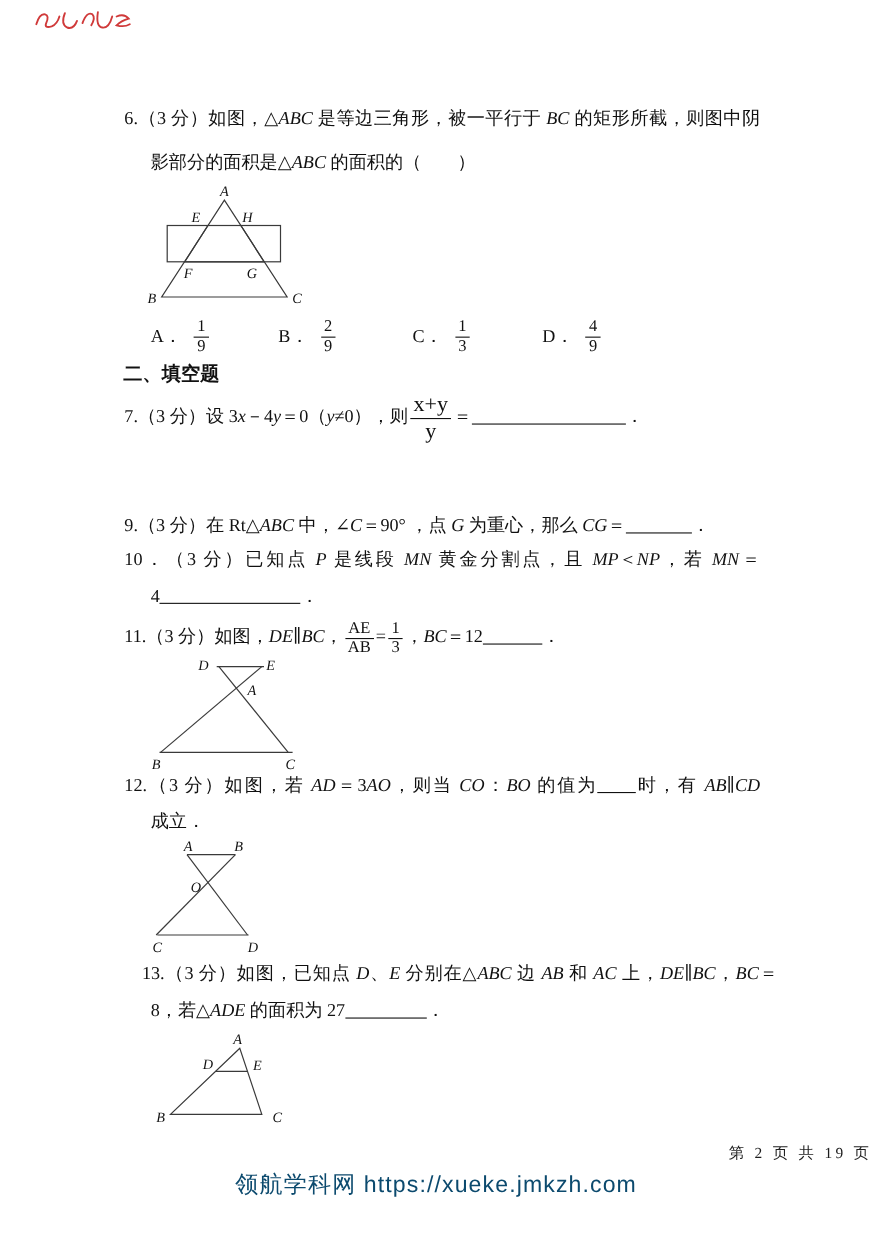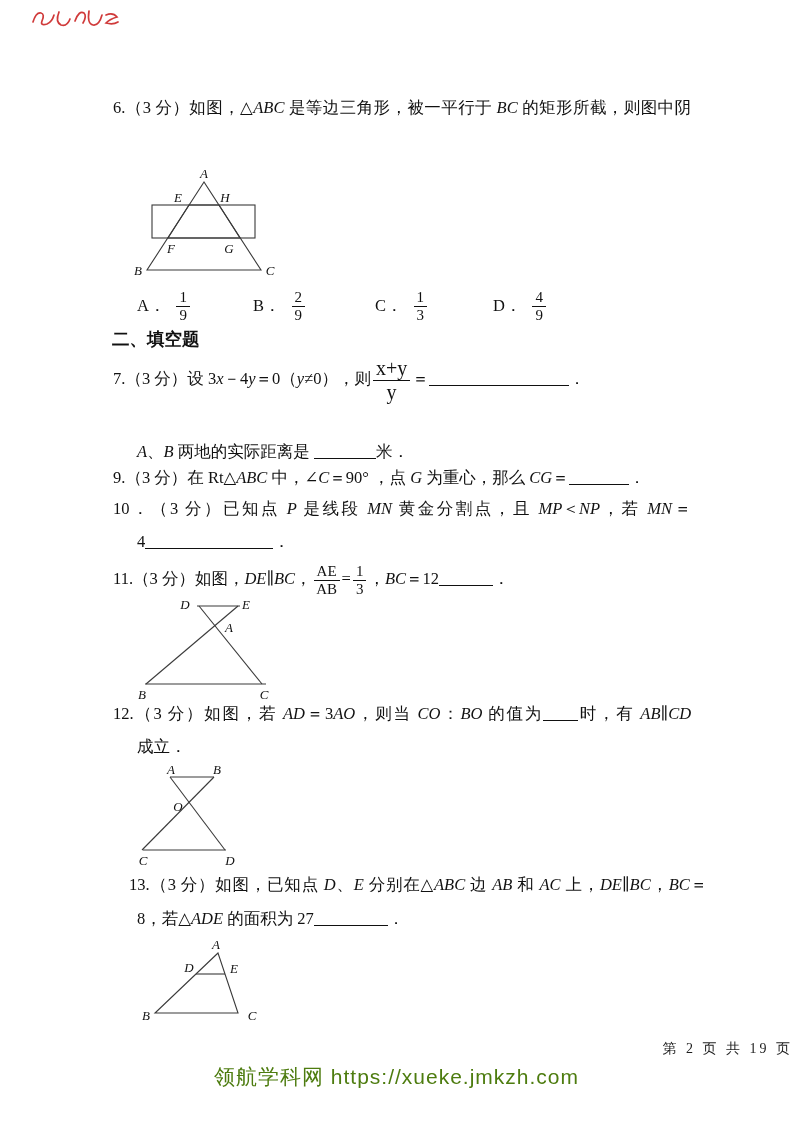--- a/index.html
+++ b/index.html
@@ -13,39 +13,40 @@
   .frac{display:inline-flex;flex-direction:column;align-items:center;vertical-align:middle;
         font-size:15px;line-height:1.12;text-align:center;margin:0 2px;}
   .fnum{border-bottom:1.2px solid #111;padding:0 3px;display:block;}
   .fden{display:block;}
   .tallline{line-height:46px;}
   .opt{position:absolute;top:285px;display:flex;align-items:center;gap:9px;height:42px;}
   .section-title{font-weight:bold;font-size:17.5px;}
   .fig text{font-family:"Liberation Serif","DejaVu Serif",serif;font-style:italic;font-size:13px;fill:#111;}
   .fig line,.fig polygon,.fig polyline,.fig rect,.fig path{stroke:#3a3a3a;stroke-width:1.1;fill:none;}
   .footer{width:793px;text-align:right;font-size:14px;letter-spacing:3px;color:#1c1c1c;}
-  .watermark{width:793px;text-align:center;font-size:21px;color:#4d7c0f;
+  .watermark{width:793px;text-align:center;font-size:21px;color:#0c4a6e;
              font-family:"Liberation Sans","DejaVu Sans",sans-serif;letter-spacing:1px;}
 </style>
 </head>
 <body>
 
 <div class="page">
 
   <svg class="abs" style="left:28px;top:6px;" width="95" height="26">
     <g stroke="#d03a3a" stroke-width="1.7" fill="none" stroke-linecap="round">
       <path d="M5,16 q3,-10 8,-9 q4,1 1,8 q-2,5 5,3 q5,-2 7,-9"></path>
       <path d="M31,6 q-4,10 2,13 q6,2 9,-6"></path>
       <path d="M47,15 q4,-11 9,-8 q3,3 -1,10"></path>
       <path d="M61,5 q-2,13 4,14 q6,1 9,-10"></path>
       <path d="M78,9 q7,-3 11,2 q-7,2 -11,6 q7,2 12,-1"></path>
     </g>
   </svg>
 
   <div class="abs qline jline" style="left:113px;top:97px;"><span>6.</span><span>（3 分）如图，△<i>ABC</i> 是等边三角形，被一平行于 <i>BC</i> 的矩形所截，则图中阴</span></div>
+  <div class="abs qline" style="left:137px;top:137px;">影部分的面积是△<i>ABC</i> 的面积的（　　）</div>
 
   <svg class="abs fig" style="left:130px;top:164px;" width="150" height="112" viewBox="0 0 150 112">
     <defs>
       <pattern id="hatch6" width="6" height="6" patternUnits="userSpaceOnUse">
         <path d="M-1,7 L7,-1" stroke="#111" stroke-width="1.4"></path>
       </pattern>
     </defs>
     <polygon points="59,41 89,41 110,74 38,74" fill="url(#hatch6)" stroke="#111" stroke-width="0.9"></polygon>
     <rect x="22" y="41" width="103" height="33"></rect>
     <polygon points="74,18 17,106 131,106"></polygon>
@@ -89,23 +90,20 @@
 
   <div class="abs section-title" style="left:112px;top:327px;text-align:center;">二、填空题</div>
 
   <div class="abs qline tallline" style="left:113px;top:356px;">
     <span>7.</span><span>（3 分）设 3<i>x</i>－4<i>y</i>＝0（<i>y</i>≠0），则</span><span class="frac" style="font-size:20px;">
         <span class="fnum">x+y</span>
         <span class="fden">y</span>
       </span><span>＝</span><span class="blank" style="width:140px;"></span><span>．</span>
   </div>
 
-  <div class="abs qline" style="left:137px;top:441px;">
-    <span><i>A</i>、<i>B</i> 两地的实际距离是 </span><span class="blank" style="width:62px;"></span><span>米．</span>
-  </div>
 
   <div class="abs qline" style="left:113px;top:467px;">
     <span>9.</span><span>（3 分）在 Rt△<i>ABC</i> 中，∠<i>C</i>＝90° ，点 <i>G</i> 为重心，那么 <i>CG</i>＝</span><span class="blank" style="width:60px;"></span><span>．</span>
   </div>
 
   <div class="abs qline jline" style="left:113px;top:498px;"><span>10．</span><span>（3 分）已知点 <i>P</i> 是线段 <i>MN</i> 黄金分割点，且 <i>MP</i>＜<i>NP</i>，若 <i>MN</i>＝</span></div>
   <div class="abs qline" style="left:137px;top:531px;">
     <span>4</span><span class="blank" style="width:128px;"></span><span>．</span>
   </div>
 

